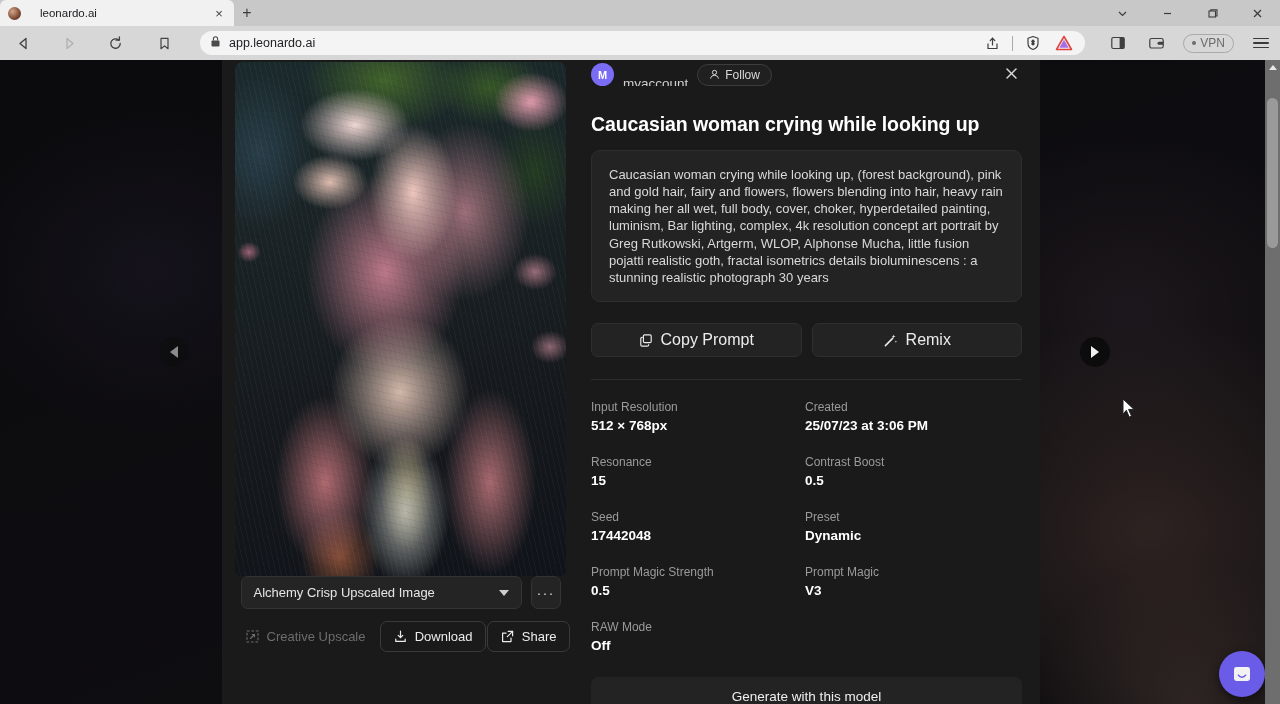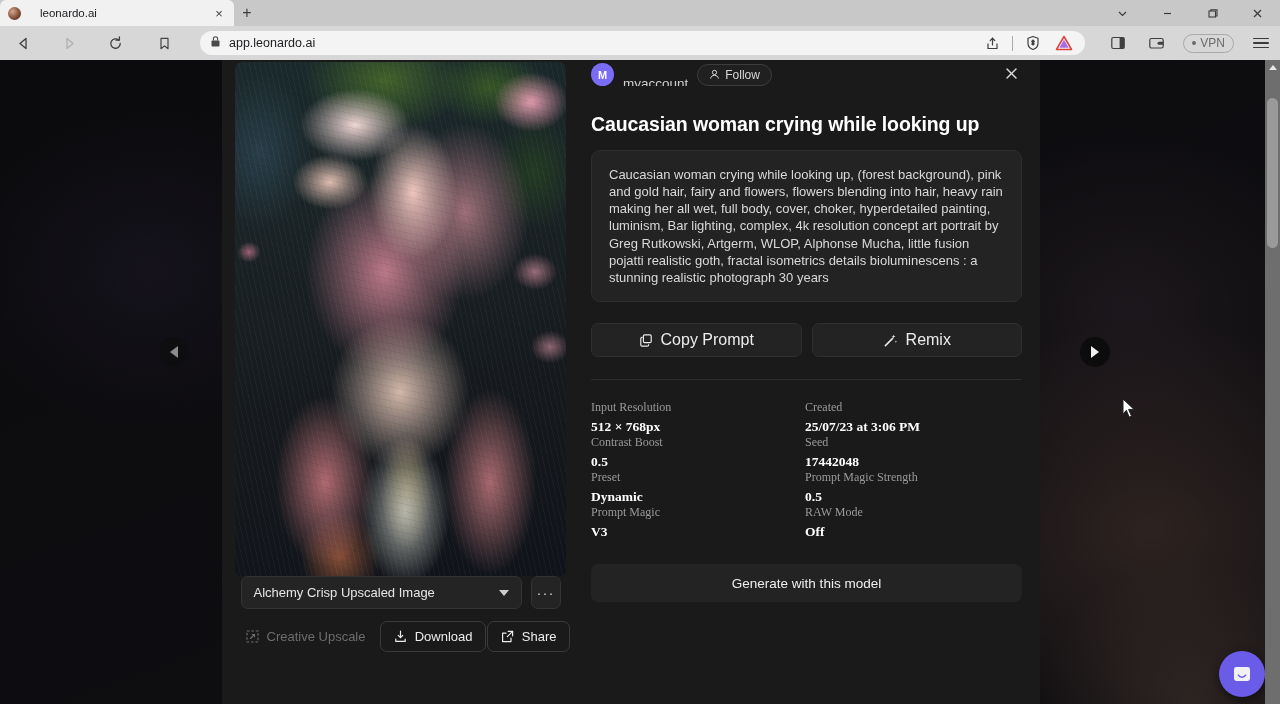--- a/index.html
+++ b/index.html
@@ -219,21 +219,21 @@
     flex:1; height:34px; background:#232323; border:1px solid #2f2f2f;
     border-radius:7px; display:flex; align-items:center; justify-content:center;
     gap:8px; font-size:16px; color:#ececec; cursor:pointer;
   }
   .pill-btn svg { display:block; }
 
   .divider { height:1px; background:#2d2d2d; margin-top:22px; }
 
   .meta-grid {
     margin-top:20px; display:grid; grid-template-columns:214px 1fr;
-    font-family:Liberation Serif, serif;
+    row-gap:22px;
   }
   .meta-label { font-size:12px; color:#9a9a9a; }
   .meta-value {
     font-size:13.5px; color:#fff; font-weight:bold; margin-top:4px;
     display:flex; align-items:center; gap:6px;
   }
 
   .generate-bar {
     margin-top:24px; height:38px; background:#232323; border-radius:7px;
     display:flex; align-items:center; justify-content:center;
@@ -495,20 +495,24 @@
         <div class="meta-grid">
           <div>
             <div class="meta-label">Input Resolution</div>
             <div class="meta-value">512 × 768px</div>
           </div>
           <div>
             <div class="meta-label">Created</div>
             <div class="meta-value">25/07/23 at 3:06 PM</div>
           </div>
           <div>
+            <div class="meta-label">Resonance</div>
+            <div class="meta-value">15</div>
+          </div>
+          <div>
             <div class="meta-label">Contrast Boost</div>
             <div class="meta-value">0.5</div>
           </div>
           <div>
             <div class="meta-label">Seed</div>
             <div class="meta-value">17442048</div>
           </div>
           <div>
             <div class="meta-label">Preset</div>
             <div class="meta-value">Dynamic</div>

